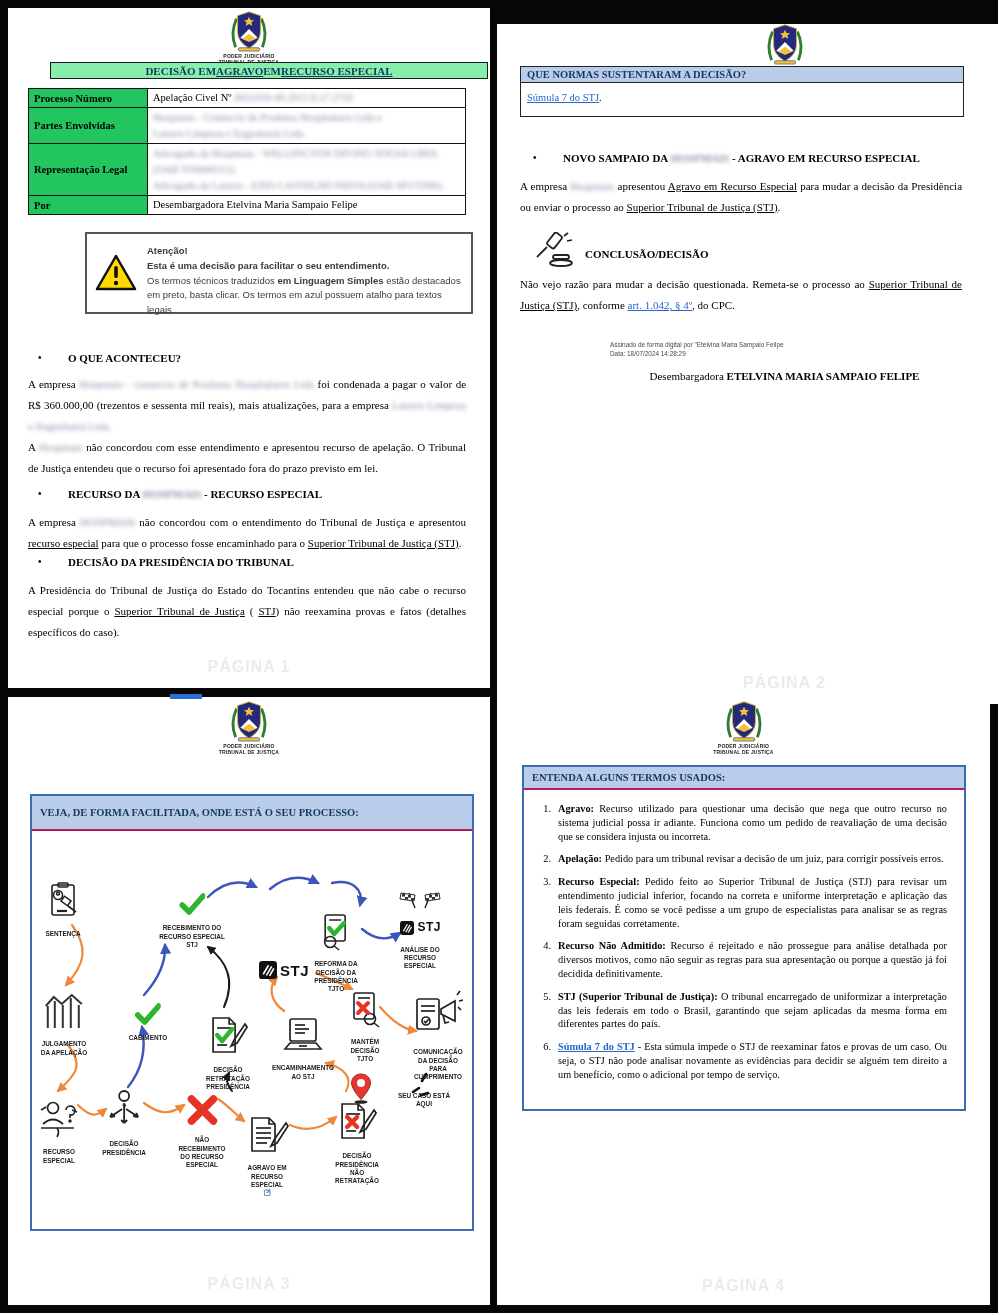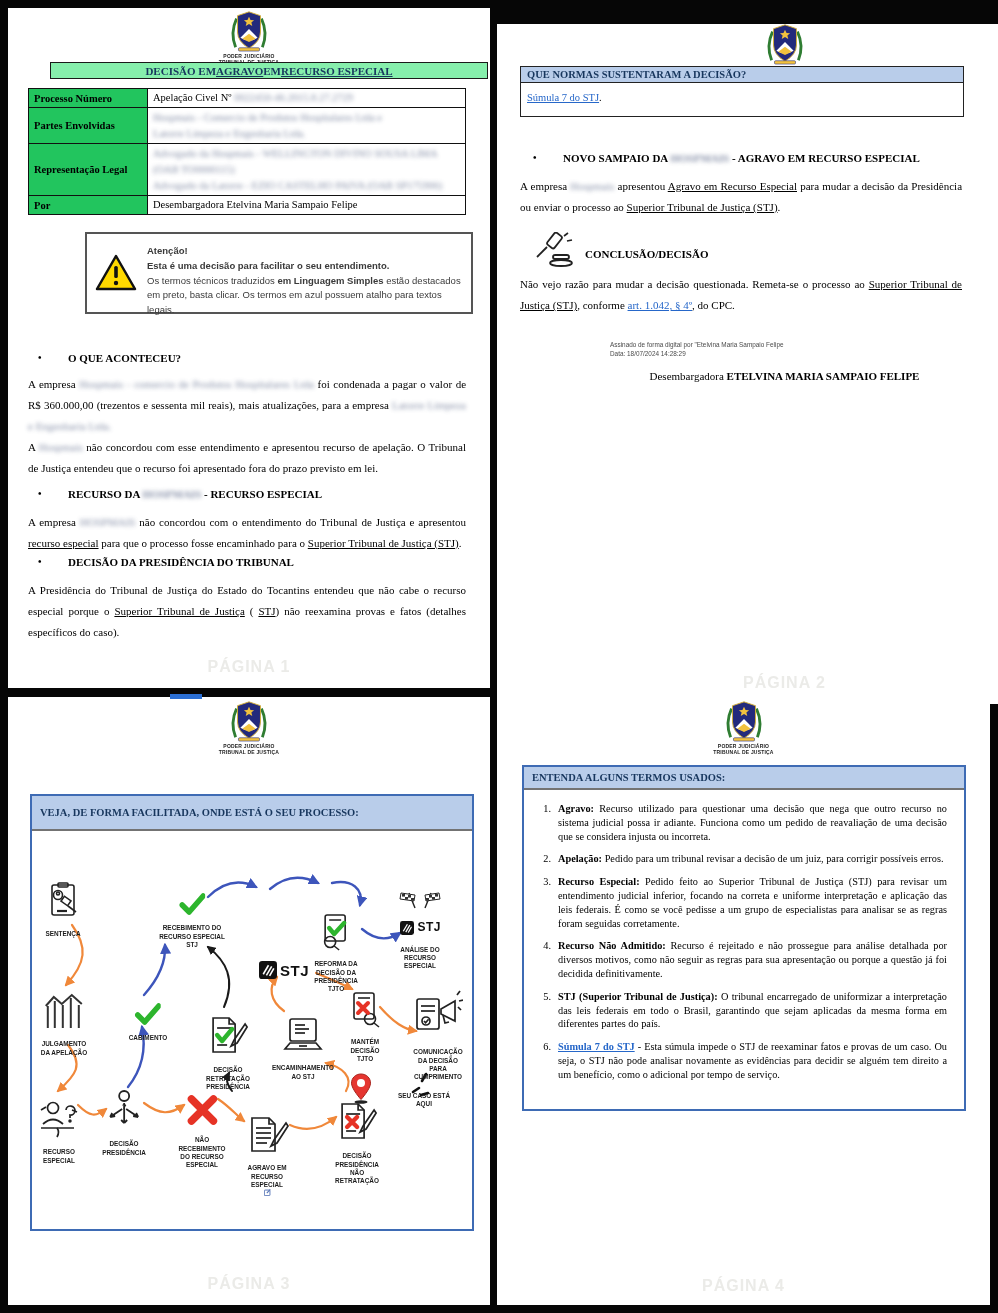--- a/index.html
+++ b/index.html
@@ -36,21 +36,21 @@
 
   
   .norm-box{left:23px;width:442px;top:42px;border:1.5px solid #222;}
   .norm-box .hdr{background:#b9cdea;border-bottom:1.5px solid #222;font-weight:bold;font-size:10.5px;
                  color:#17365d;padding:2px 6px;}
   .norm-box .bdy{padding:9px 6px 13px;font-size:10.5px;}
   .sig{font-family:"Liberation Sans",sans-serif;font-size:6.4px;color:#4a4a4a;line-height:1.45;}
   .namline{left:0;right:0;text-align:center;font-size:11px;}
   
   .blue-box{border:2px solid #3e6bb4;}
-  .blue-box .hdr{background:#b9cdea;border-bottom:2px solid #737373;font-weight:bold;color:#17365d;
+  .blue-box .hdr{background:#b9cdea;border-bottom:2px solid #be185d;font-weight:bold;color:#17365d;
                  font-size:10.5px;padding:0 8px;display:flex;align-items:center;}
   
   .flow-box{left:22px;top:97px;width:440px;height:433px;}
   .flow-box .hdr{height:33px;}
   .flow-body{position:relative;height:396px;}
   .fnode{position:absolute;text-align:center;font-family:"Liberation Sans",sans-serif;font-size:6.4px;
          font-weight:600;color:#1c1c1c;white-space:pre-line;line-height:1.28;transform:translateX(-50%);}
   .fnode svg{display:block;margin:0 auto 1px;}
   .flabel{white-space:pre-line;}
   .stj-badge{display:flex;align-items:center;gap:3px;justify-content:center;}

